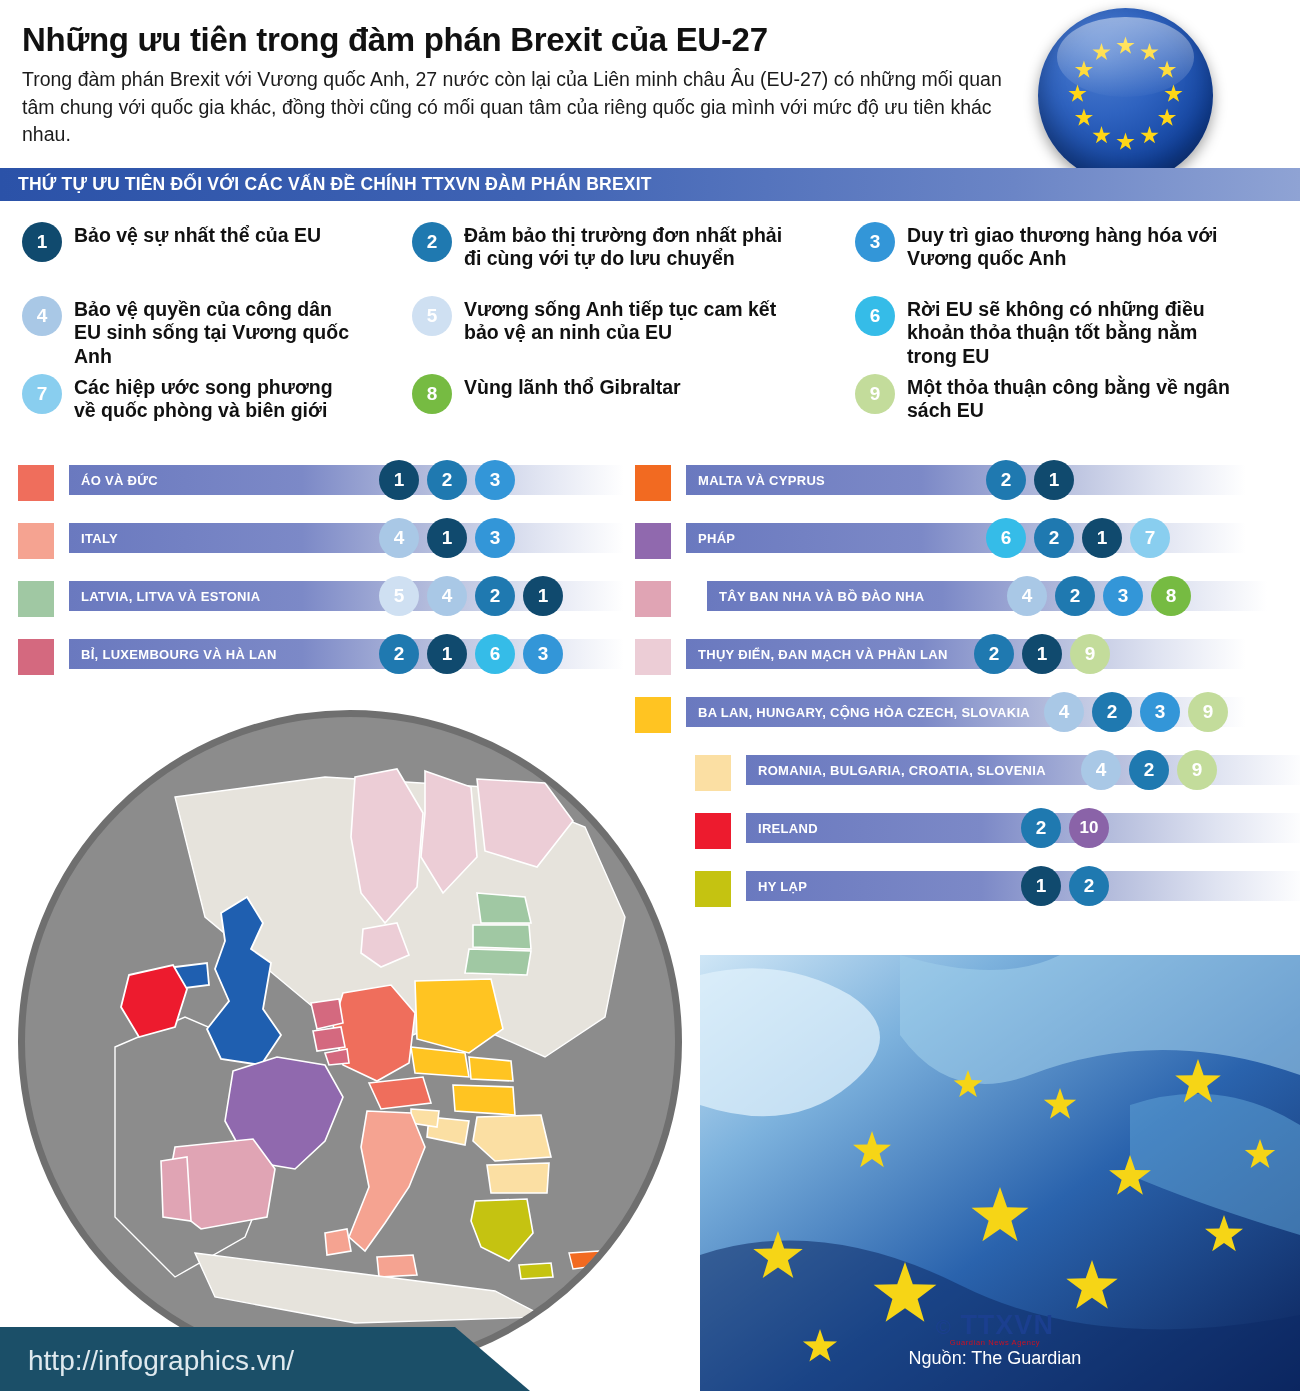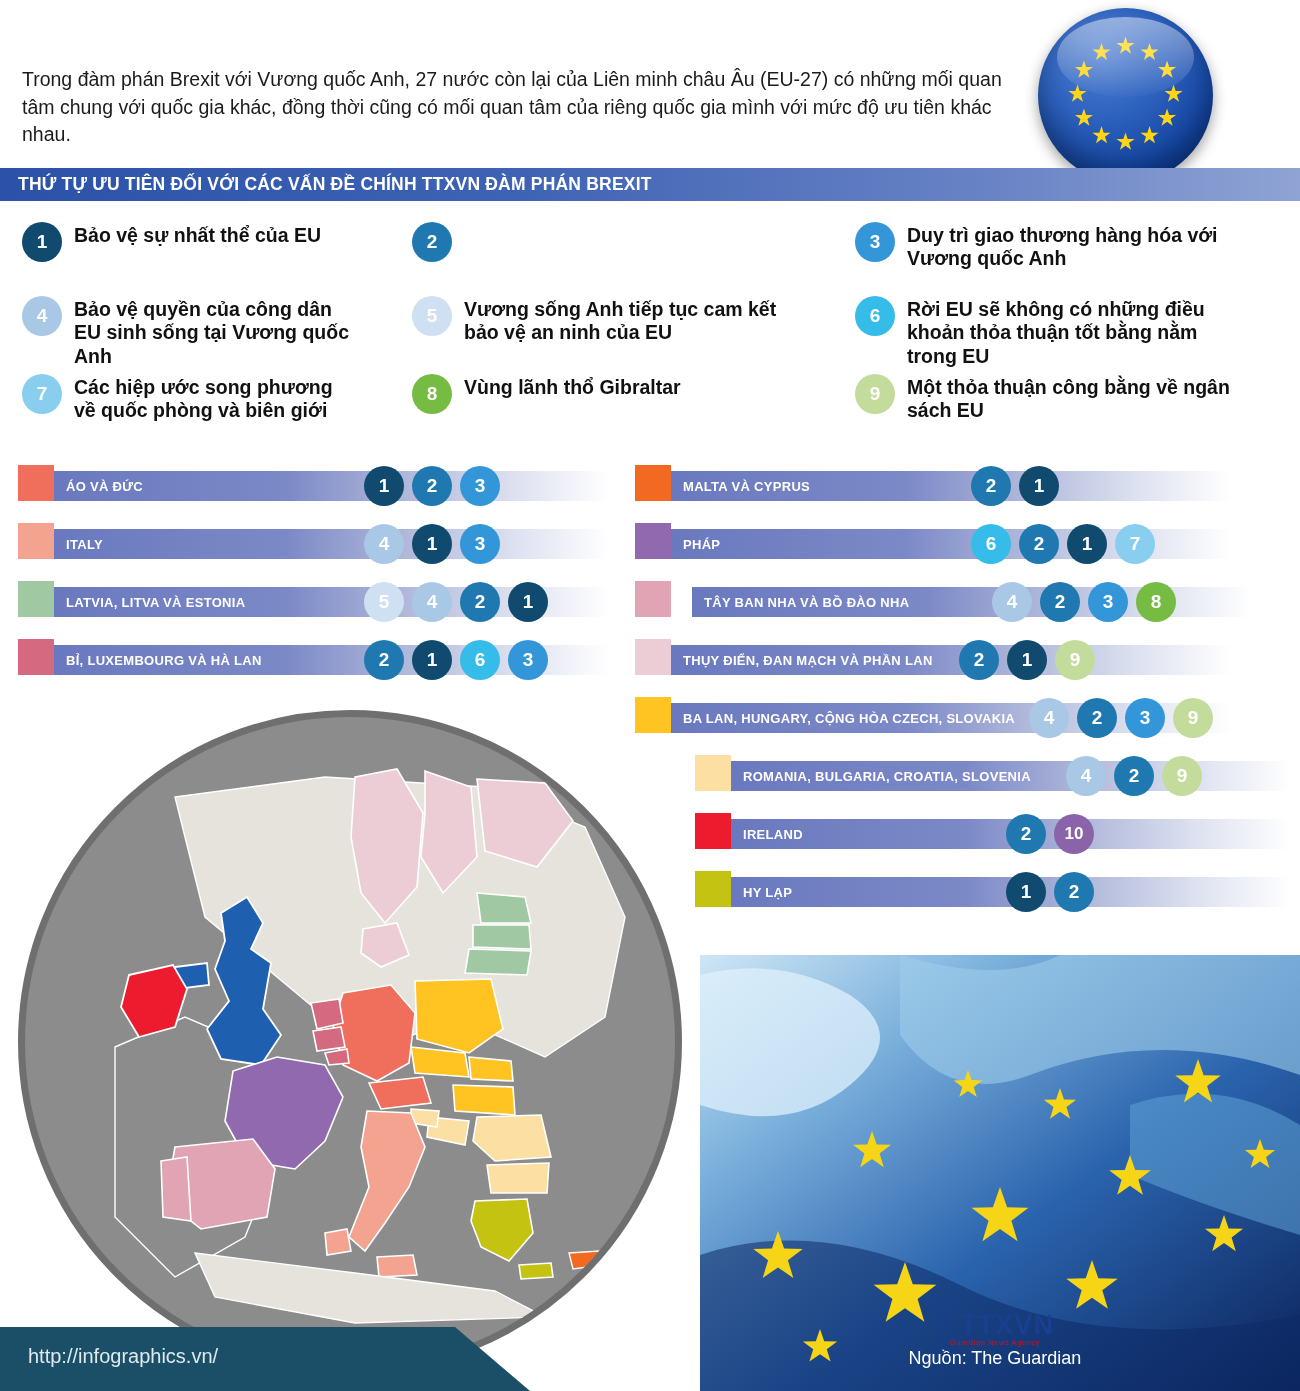--- a/index.html
+++ b/index.html
@@ -28,21 +28,21 @@
   
   #legend{position:absolute;left:0;top:206px;width:1300px;height:240px;}
   .leg{position:absolute;display:flex;align-items:flex-start;gap:12px;}
   .leg .num{flex:0 0 auto;width:40px;height:40px;border-radius:50%;color:#fff;font-size:19px;
             font-weight:bold;display:flex;align-items:center;justify-content:center;}
   .leg .txt{font-size:19.5px;font-weight:bold;line-height:1.2;color:#111;padding-top:2px;}
   .lcol1{left:22px;} .lcol2{left:412px;} .lcol3{left:855px;}
   .lrow1{top:16px;} .lrow2{top:90px;} .lrow3{top:168px;}
 
   
-  .barrow{position:absolute;height:36px;display:flex;align-items:flex-end;}
+  .barrow{position:absolute;height:36px;display:flex;align-items:flex-start;gap:15px;}
   .swatch{width:36px;height:36px;flex:0 0 auto;}
   .track{position:relative;height:30px;flex:0 0 auto;
          background:linear-gradient(to right,#6a79bf 0%,#7c89c7 42%,#b6bedd 66%,#dfe3f1 84%,#ffffff 100%);}
   .track .label{position:absolute;left:12px;top:50%;transform:translateY(-50%);color:#ffffff;
          font-size:13px;font-weight:bold;letter-spacing:0.3px;white-space:nowrap;}
   .pips{position:absolute;top:50%;transform:translateY(-50%);display:flex;gap:8px;}
   .pip{width:40px;height:40px;border-radius:50%;display:flex;align-items:center;justify-content:center;
        color:#ffffff;font-size:19px;font-weight:bold;}
   .pip.p10{font-size:17px;}
 
@@ -52,32 +52,33 @@
          background:#8c8c8c;border:7px solid #6f6f6f;overflow:hidden;}
   #globe svg{position:absolute;left:0;top:0;}
 
   
   #photo{position:absolute;left:700px;top:955px;width:600px;height:436px;overflow:hidden;
          background:linear-gradient(160deg,#bcd9ef 0%,#6ca7d8 22%,#2e6bb0 52%,#13357e 80%,#0b2259 100%);}
 
   
   #footer-bar{position:absolute;left:0;top:1327px;width:530px;height:64px;background:#1b4f68;
               clip-path:polygon(0 0, 455px 0, 530px 64px, 0 64px);}
-  #footer-url{position:absolute;left:28px;top:1345px;color:#dfe9ee;font-size:20px;}
+  #footer-url{position:absolute;left:28px;top:1345px;color:#dfe9ee;font-size:28px;}
   #ttxvn{position:absolute;left:880px;top:1310px;width:230px;text-align:center;}
   #ttxvn .mark{font-size:27px;font-weight:bold;color:#1b3f8f;letter-spacing:1px;}
   #ttxvn .mark .c{font-size:20px;color:#1b3f8f;font-weight:normal;}
   #ttxvn .sub{font-size:7.5px;color:#d0101f;letter-spacing:0.6px;margin-top:-3px;}
   #source{position:absolute;left:860px;top:1348px;width:270px;text-align:center;color:#ffffff;
           font-size:18px;}
 </style>
 </head>
 <body>
 
 <div id="header">
+  <div id="title">Những ưu tiên trong đàm phán Brexit của EU-27</div>
   <div id="subtitle">Trong đàm phán Brexit với Vương quốc Anh, 27 nước còn lại của Liên minh châu Âu (EU-27) có những mối quan tâm chung với quốc gia khác, đồng thời cũng có mối quan tâm của riêng quốc gia mình với mức độ ưu tiên khác nhau.</div>
   <div id="eu-badge">
     <svg width="175" height="175" viewBox="0 0 175 175" aria-hidden="true">
       <g fill="#FFD617" id="eu-stars">
           <path d="M87.50 28.50L89.63 35.06L96.54 35.06L90.95 39.12L93.08 45.69L87.50 41.63L81.92 45.69L84.05 39.12L78.46 35.06L85.37 35.06ZM111.50 34.93L113.63 41.49L120.54 41.50L114.95 45.55L117.08 52.12L111.50 48.06L105.92 52.12L108.05 45.55L102.46 41.50L109.37 41.49ZM129.07 52.50L131.20 59.06L138.10 59.06L132.52 63.12L134.65 69.69L129.07 65.63L123.49 69.69L125.62 63.12L120.03 59.06L126.94 59.06ZM135.50 76.50L137.63 83.06L144.54 83.06L138.95 87.12L141.08 93.69L135.50 89.63L129.92 93.69L132.05 87.12L126.46 83.06L133.37 83.06ZM129.07 100.50L131.20 107.06L138.10 107.06L132.52 111.12L134.65 117.69L129.07 113.63L123.49 117.69L125.62 111.12L120.03 107.06L126.94 107.06ZM111.50 118.07L113.63 124.63L120.54 124.63L114.95 128.69L117.08 135.25L111.50 131.20L105.92 135.25L108.05 128.69L102.46 124.63L109.37 124.63ZM87.50 124.50L89.63 131.06L96.54 131.06L90.95 135.12L93.08 141.69L87.50 137.63L81.92 141.69L84.05 135.12L78.46 131.06L85.37 131.06ZM63.50 118.07L65.63 124.63L72.54 124.63L66.95 128.69L69.08 135.25L63.50 131.20L57.92 135.25L60.05 128.69L54.46 124.63L61.37 124.63ZM45.93 100.50L48.06 107.06L54.97 107.06L49.38 111.12L51.51 117.69L45.93 113.63L40.35 117.69L42.48 111.12L36.90 107.06L43.80 107.06ZM39.50 76.50L41.63 83.06L48.54 83.06L42.95 87.12L45.08 93.69L39.50 89.63L33.92 93.69L36.05 87.12L30.46 83.06L37.37 83.06ZM45.93 52.50L48.06 59.06L54.97 59.06L49.38 63.12L51.51 69.69L45.93 65.63L40.35 69.69L42.48 63.12L36.90 59.06L43.80 59.06ZM63.50 34.93L65.63 41.49L72.54 41.50L66.95 45.55L69.08 52.12L63.50 48.06L57.92 52.12L60.05 45.55L54.46 41.50L61.37 41.49Z"></path>
         </g>
     </svg>
     <div class="gloss"></div>
   </div>
 </div>
@@ -86,20 +87,21 @@
   <span>THỨ TỰ ƯU TIÊN ĐỐI VỚI CÁC VẤN ĐỀ CHÍNH TTXVN ĐÀM PHÁN BREXIT</span>
 </div>
 
 <div id="legend">
     <div class="leg lcol1 lrow1" style="width: 330px;">
       <div class="num" style="background: rgb(16, 74, 110);">1</div>
       <div class="txt">Bảo vệ sự nhất thể của EU</div>
     </div>
     <div class="leg lcol2 lrow1" style="width: 390px;">
       <div class="num" style="background: rgb(31, 121, 176);">2</div>
+      <div class="txt">Đảm bảo thị trường đơn nhất phải đi cùng với tự do lưu chuyển</div>
     </div>
     <div class="leg lcol3 lrow1" style="width: 380px;">
       <div class="num" style="background: rgb(51, 150, 216);">3</div>
       <div class="txt">Duy trì giao thương hàng hóa với Vương quốc Anh</div>
     </div>
     <div class="leg lcol1 lrow2" style="width: 330px;">
       <div class="num" style="background: rgb(169, 200, 230);">4</div>
       <div class="txt">Bảo vệ quyền của công dân EU sinh sống tại Vương quốc Anh</div>
     </div>
     <div class="leg lcol2 lrow2" style="width: 390px;">

